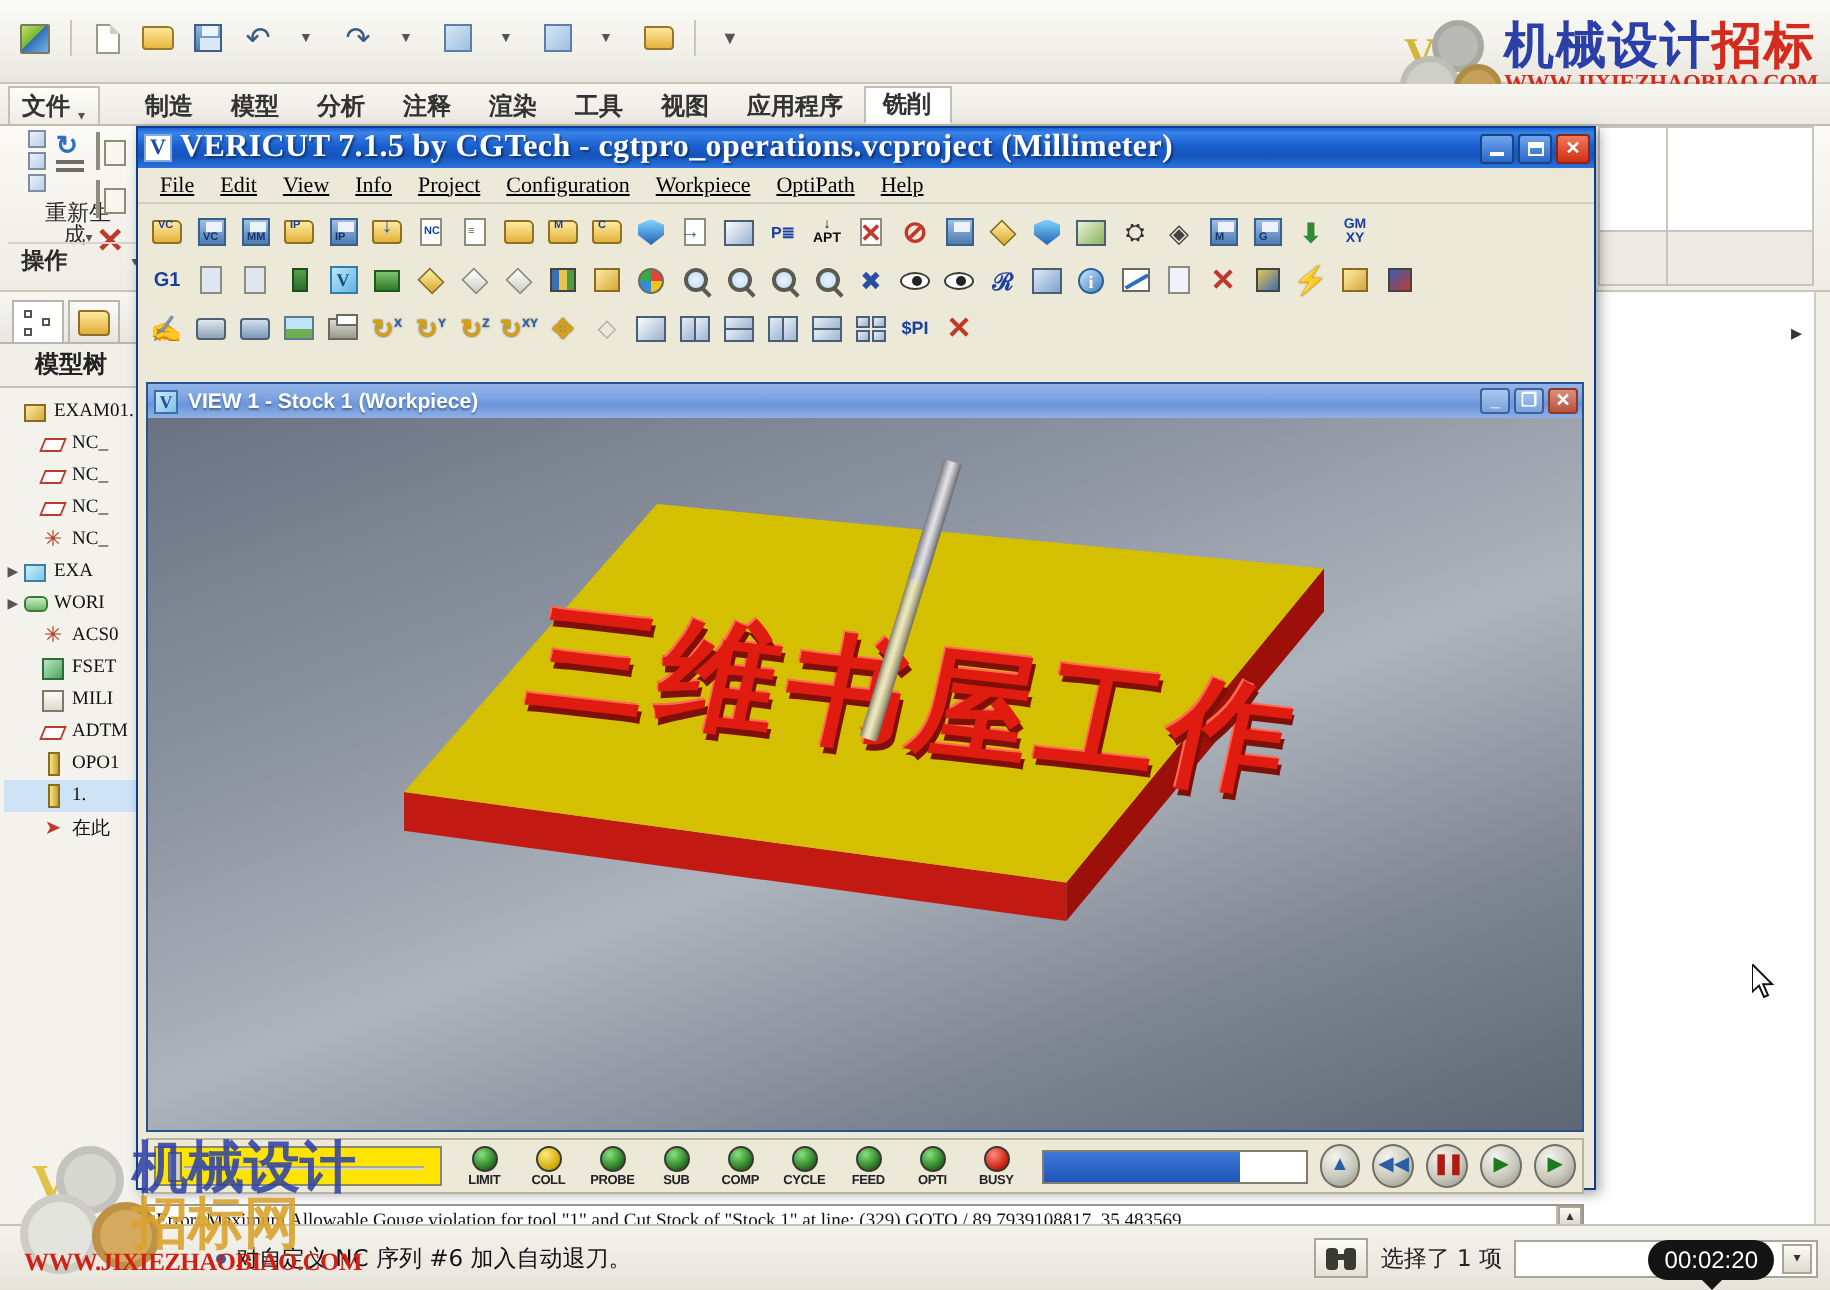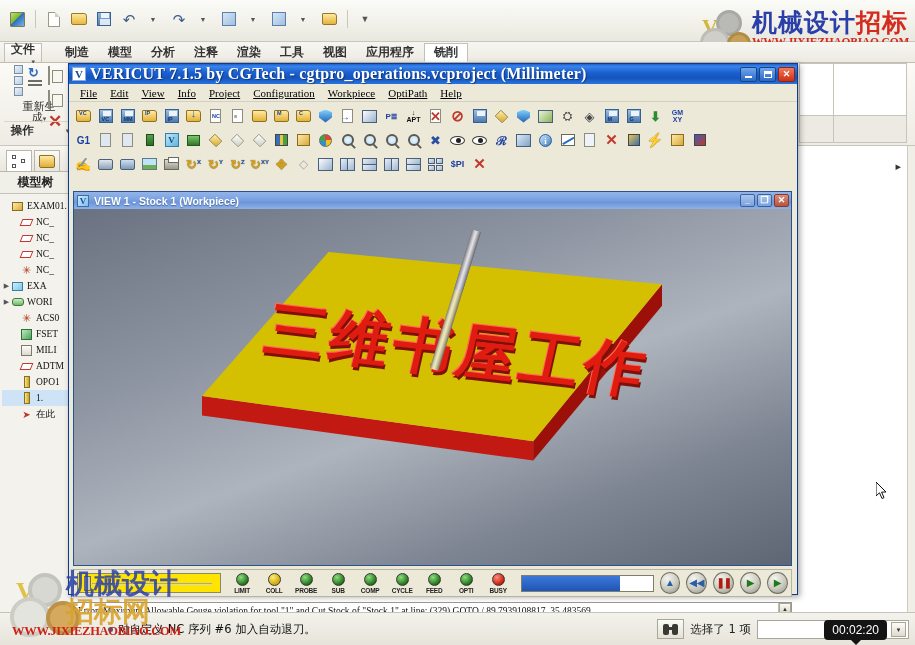--- a/index.html
+++ b/index.html
@@ -76,21 +76,21 @@
   .creo-tabs {
     position: absolute; left: 0; top: 42px; width: 915px; height: 21px;
     background: linear-gradient(to bottom,#f7f6f1,#eceae2);
     border-bottom: 1px solid #c0bdb2;
     display: flex; align-items: stretch;
     font-family: "DejaVu Sans", sans-serif;
   }
   .tab {
     display: flex; align-items: flex-end; justify-content: center;
     font-size: 12px; font-weight: bold; color: #333; padding: 0 9px;
-    border-right: 1px solid transparent; white-space: nowrap; flex-direction: column;
+    border-right: 1px solid transparent; white-space: nowrap;
   }
   .tab.file { background: linear-gradient(to bottom,#fdfdfb,#eeece4); border: 1px solid #c3c0b5; border-bottom: none; margin: 1px 0 0 4px; padding: 0 6px; }
   .tab.active { background: #ffffff; border: 1px solid #c3c0b5; border-bottom: 1px solid #fff; margin-top: 1px; }
   .tabcaret { font-size: 7px; margin-left: 4px; color: #555; }
 
   
   .creo-ribbon {
     position: absolute; left: 0; top: 63px; width: 915px; height: 83px;
     background: linear-gradient(to bottom,#fbfaf6,#eeece4);
     border-bottom: 1px solid #c8c5ba;
@@ -447,21 +447,21 @@
     display:flex; align-items:center; justify-content:flex-end; padding-right:2px;
   }
   .combo-arrow {
     width: 15px; height: 15px; background: linear-gradient(to bottom,#fbfbf6,#dedbcd);
     border: 1px solid #a9a699; font-size:7px; text-align:center; line-height:13px; color:#333;
   }
   .tooltip {
     position: absolute; right: 28px; bottom: 5px;
     background: #141414; color: #fff; font-size: 12px;
     font-family: "Liberation Sans", sans-serif;
-    padding: 3px 8px; border-radius: 4px; z-index: 9;
+    padding: 3px 8px; border-radius: 10px; z-index: 9;
   }
   .tooltip:after {
     content: ''; position: absolute; left: 50%; bottom: -5px; margin-left: -5px;
     border-width: 5px 5px 0 5px; border-style: solid; border-color: #141414 transparent;
   }
 
   
   .cursor {
     position: absolute; left: 876px; top: 482px; width: 12px; height: 18px; z-index: 20;
   }

